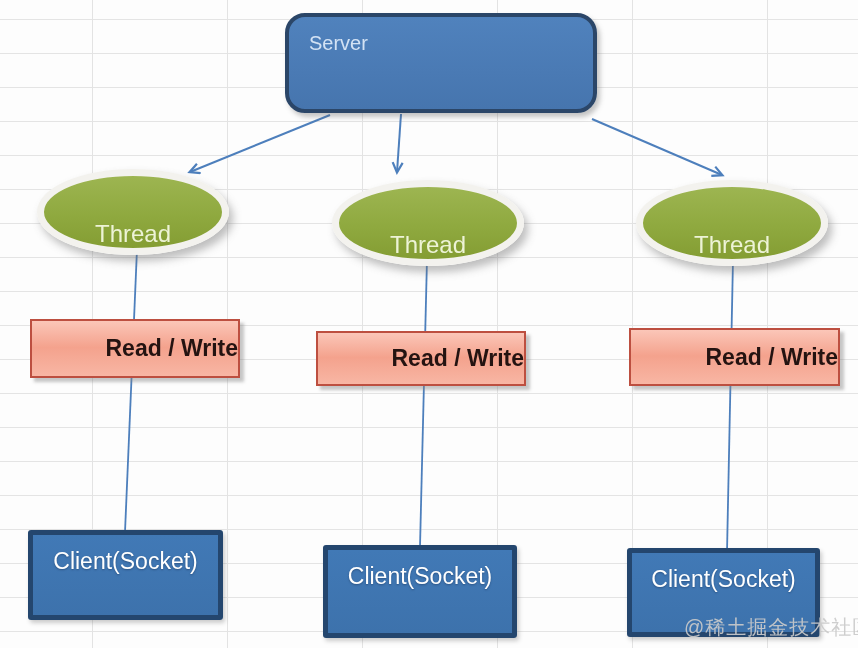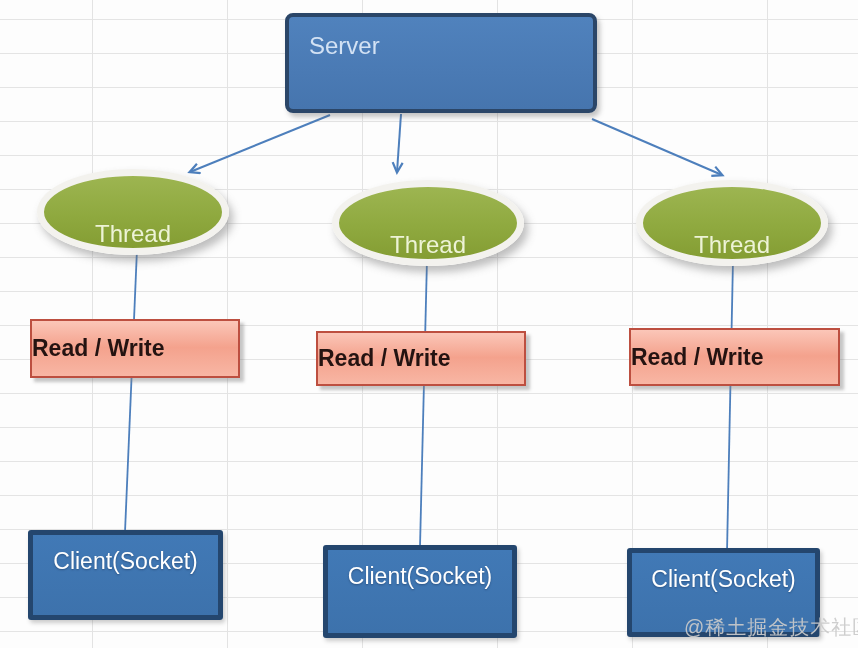--- a/index.html
+++ b/index.html
@@ -26,24 +26,24 @@
     width: 858px; height: 648px;
     z-index: 1;
   }
   .node { position: absolute; z-index: 2; box-sizing: border-box; }
 
   
   .server-box {
     left: 285px; top: 13px; width: 312px; height: 100px;
     background: linear-gradient(180deg, #5082bd 0%, #4a7ab4 60%, #4675ae 100%);
     border: 4px solid #2b4668;
-    border-radius: 8px;
+    border-radius: 20px;
     box-shadow: 3px 4px 5px rgba(90, 90, 90, 0.35);
     color: #d3e2f4;
-    font-size: 24px;
+    font-size: 20px;
     padding: 15px 0 16px 20px;
   }
 
   
   .thread-ellipse {
     width: 192px; height: 86px;
     background: linear-gradient(180deg, #9db551 0%, #8fa93f 55%, #849d33 100%);
     border: 7px solid #f3f2ee;
     border-radius: 50%;
     box-shadow: 4px 6px 8px rgba(110, 110, 110, 0.45);
@@ -60,21 +60,21 @@
   
   .rw-box {
     background: linear-gradient(180deg, #fbc6b8 0%, #f4a28d 48%, #f8b6a4 100%);
     border: 2px solid #bd4f40;
     box-shadow: 4px 4px 3px rgba(130, 130, 130, 0.45);
     color: #241311;
     font-size: 23px;
     font-weight: bold;
     display: flex;
     align-items: center;
-    justify-content: flex-start;
+    justify-content: flex-end;
   }
   .rw-0 { left: 30px;  top: 319px; width: 210px; height: 59px; }
   .rw-1 { left: 316px; top: 331px; width: 210px; height: 55px; }
   .rw-2 { left: 629px; top: 328px; width: 211px; height: 58px; }
 
   
   .client-box {
     background: linear-gradient(180deg, #4179b6 0%, #3d72ac 100%);
     border: 5px solid #24466e;
     border-radius: 3px;

